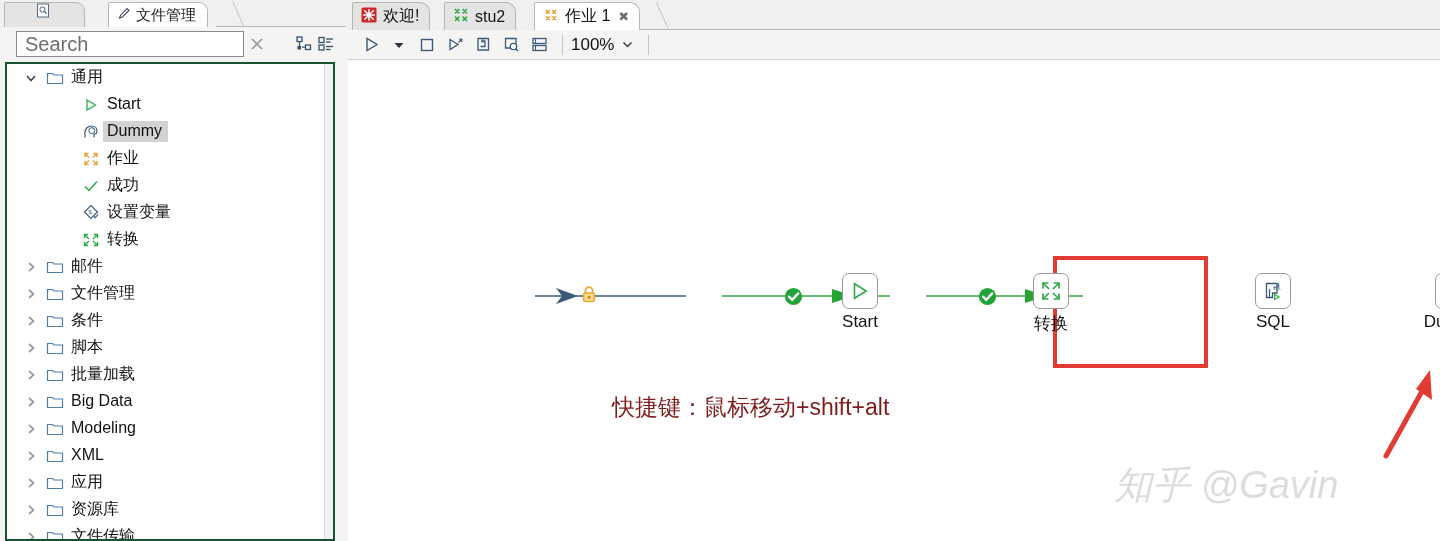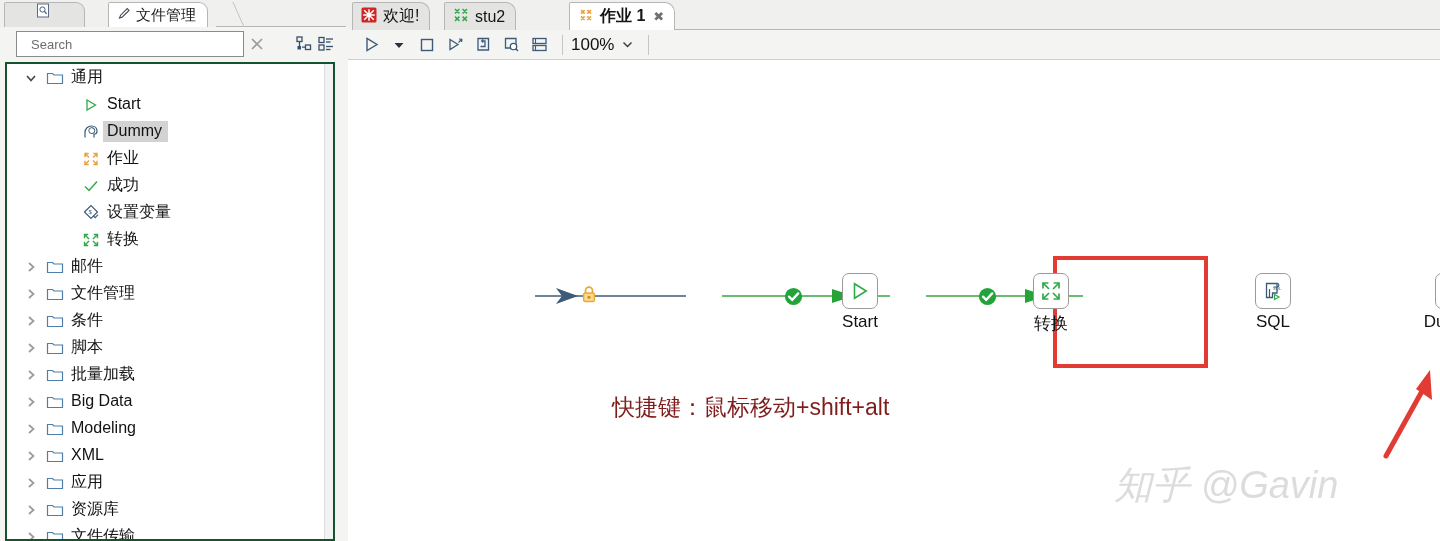--- a/index.html
+++ b/index.html
@@ -44,22 +44,22 @@
     transform: skewX(24deg);
   }
 
   .search-row {
     position: absolute; left: 0; top: 27px; width: 348px; height: 33px;
     background: #f4f4f3;
   }
   .search-box {
     position: absolute; left: 16px; top: 4px; width: 228px; height: 26px;
     background: #ffffff; border: 1px solid #8b8b8b;
-    font-size: 13px; color: #6d6d6d;
-    padding-left: 14px; line-height: 24px;
+    font-size: 20px; color: #6d6d6d;
+    padding-left: 8px; line-height: 24px;
     font-family: "Liberation Sans", sans-serif;
   }
   .search-box::placeholder { color: #6d6d6d; }
   .clear-x {
     position: absolute; left: 249px; top: 9px; width: 16px; height: 16px;
   }
   .panel-btn { position: absolute; top: 8px; width: 18px; height: 18px; }
   .pb-tree { left: 295px; }
   .pb-list { left: 317px; }
 
@@ -97,21 +97,21 @@
   .etab {
     position: absolute; top: 2px; height: 28px;
     display: flex; align-items: center; gap: 6px;
     padding: 0 10px 0 8px;
     font-size: 16px; color: #151515;
     border: 1px solid #b6b6b6; border-bottom: none;
     border-radius: 2px 10px 0 0;
     background: #e4e4e2;
     white-space: nowrap;
   }
-  .etab.active { background: #ffffff; font-weight: bold; z-index: 4; margin-left: 35px; }
+  .etab.active { background: #ffffff; font-weight: normal; z-index: 4; }
   .etab-1 { left: 4px; }
   .etab-2 { left: 96px; }
   .etab-3 { left: 186px; }
   .etabbar-curve {
     position: absolute; left: 290px; top: 2px; width: 802px; height: 28px;
     border-bottom: 1px solid #b6b6b6;
   }
   .etabbar-curve:after{
     content:""; position:absolute; left:0; top:0; width:24px; height:28px;
     border-right:1px solid #c3c3c3;

